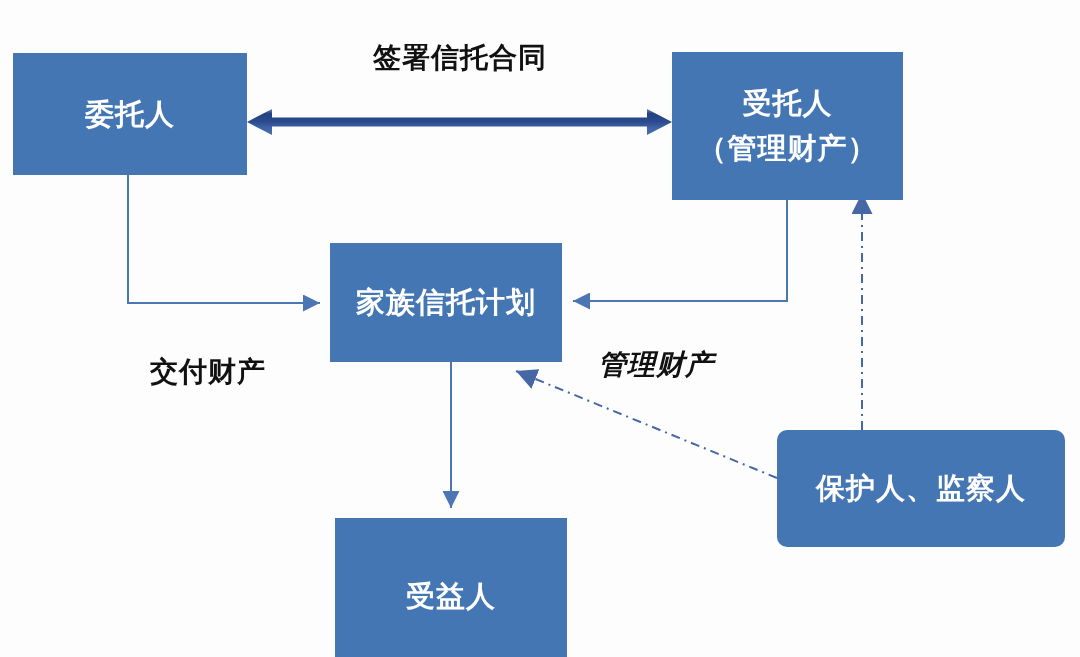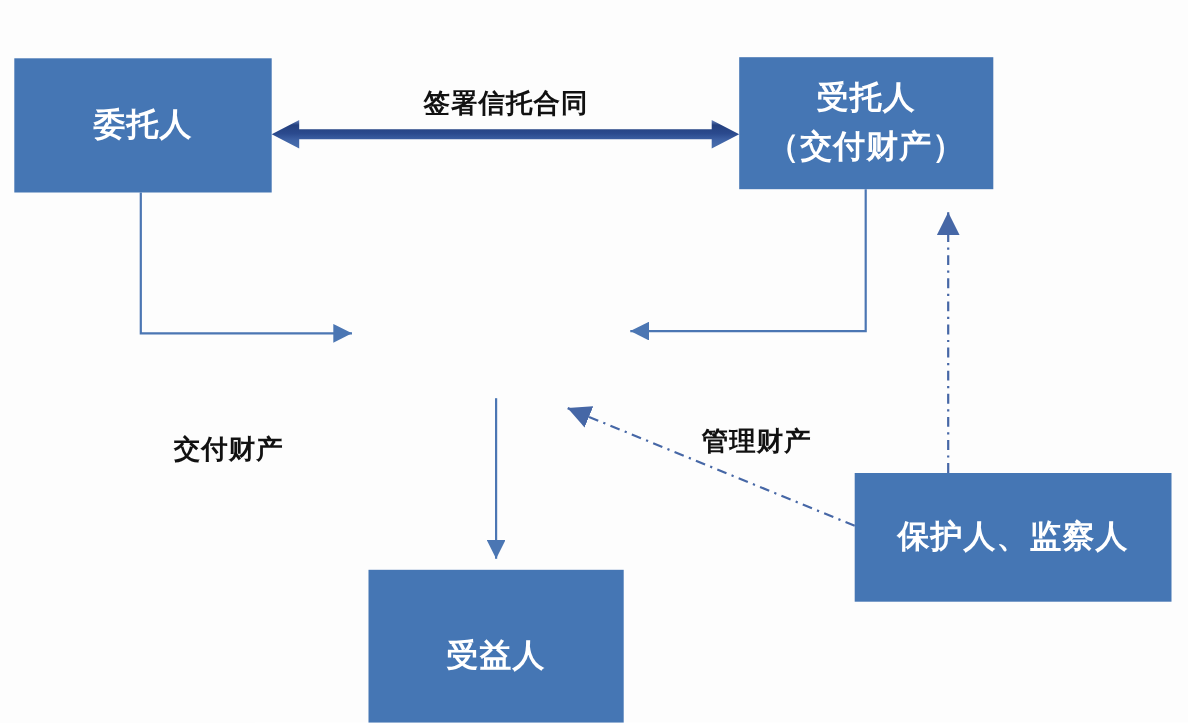--- a/index.html
+++ b/index.html
@@ -34,24 +34,23 @@
     font-weight: 700;
     font-size: 29px;
     line-height: 1.55;
     letter-spacing: 1px;
   }
   .edge-label {
     position: absolute;
     transform: translate(-50%, -50%);
     color: #111111;
     font-weight: 700;
-    font-size: 24px;
+    font-size: 28px;
     white-space: nowrap;
     letter-spacing: 1px;
-    margin-top: 36px;
   }
 </style>
 </head>
 <body>
 
 <div class="canvas">
 
   <svg class="edges" viewBox="0 0 1080 657" xmlns="http://www.w3.org/2000/svg">
     <defs>
       <linearGradient id="dblArrowGrad" x1="0" y1="0" x2="0" y2="1">
@@ -79,34 +78,37 @@
 
     <path d="M777,478 L516,371" fill="none" stroke="#4667a6" stroke-width="2" stroke-dasharray="9 5 2 5" marker-end="url(#arrDash)"></path>
 
     <path d="M862,430 L862,193" fill="none" stroke="#4667a6" stroke-width="2" stroke-dasharray="9 5 2 5" marker-end="url(#arrDash)"></path>
   </svg>
 
   <div class="node" style="left:13px; top:53px; width:234px; height:122px;">
     <div>委托人</div>
   </div>
 
-  <div class="node" style="left:672px; top:52px; width:231px; height:120px;">
+  <div class="node" style="left:672px; top:52px; width:231px; height:148px;">
     <div>受托人</div>
-    <div>（交付财产）</div>
+    <div>（管理财产）</div>
   </div>
 
+  <div class="node" style="left:330px; top:243px; width:232px; height:119px;">
+    <div>家族信托计划</div>
+  </div>
 
   <div class="node" style="left:335px; top:518px; width:232px; height:156px;">
     <div>受益人</div>
   </div>
 
-  <div class="node" style="left:777px; top:430px; width:288px; height:117px;">
+  <div class="node" style="left:777px; top:430px; width:288px; height:117px;border-radius:10px;">
     <div>保护人、监察人</div>
   </div>
 
   <div class="edge-label" style="left:460px; top:58px;">签署信托合同</div>
 
   <div class="edge-label" style="left:208px; top:372px;">交付财产</div>
 
-  <div class="edge-label" style="left:688px; top:365px;">管理财产</div>
+  <div class="edge-label" style="left:656px; top:365px;font-style:italic;">管理财产</div>
 
 
 </div>
 
 </body></html>

